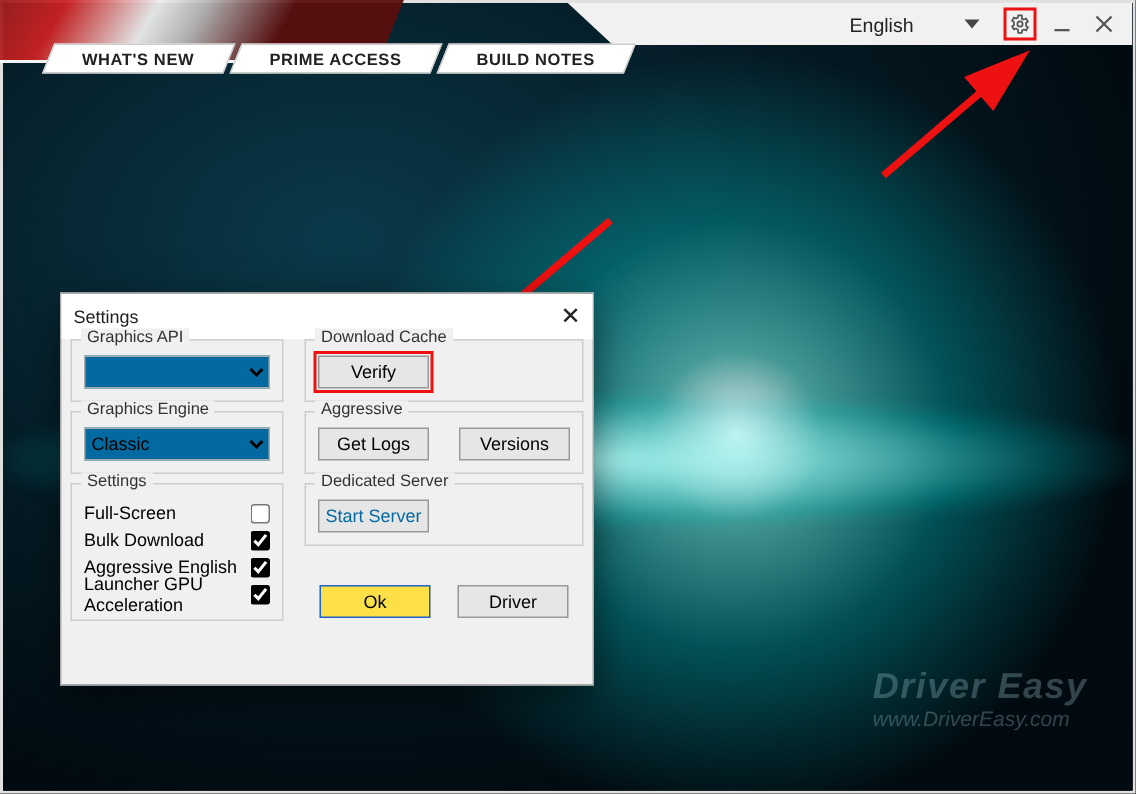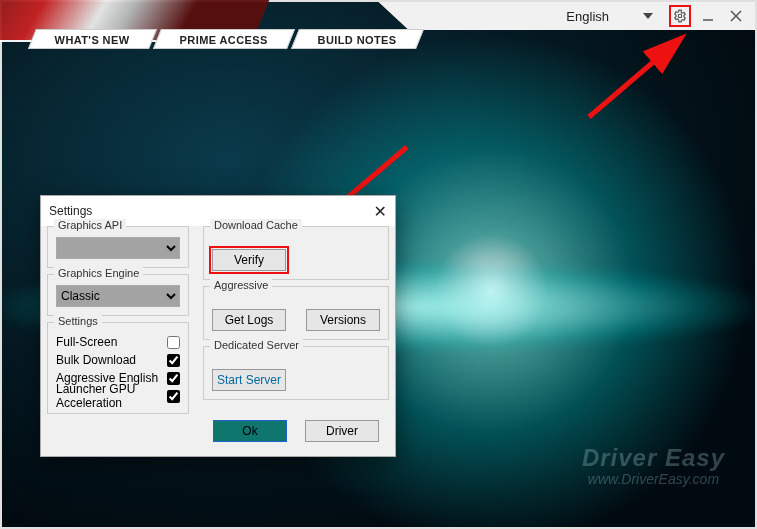--- a/index.html
+++ b/index.html
@@ -15,21 +15,21 @@
       radial-gradient(circle at 65% 55%, rgba(255,255,255,0.95) 0%, rgba(120,255,240,0.55) 10%, rgba(0,200,200,0.35) 25%, rgba(0,60,80,0.0) 45%),
       radial-gradient(ellipse at 30% 30%, #0a3a4a 0%, #051c26 40%, #010a10 75%),
       linear-gradient(180deg, #062530, #02121a 60%, #000 100%);
   }
   .bg::after{
     content:""; position:absolute; left:0; right:0; top:260px; height:90px;
     background: radial-gradient(ellipse at 50% 50%, rgba(180,255,250,0.9), rgba(0,200,200,0.2) 60%, transparent 75%);
     filter: blur(4px);
   }
   .watermark{
-    position:absolute; right:30px; bottom:40px; text-align:center;
+    position:absolute; right:30px; bottom:40px; text-align:left;
     color:rgba(180,220,230,0.28); font-style:italic;
     font-size:14px; line-height:1.1; pointer-events:none;
   }
   .watermark .big{ font-size:24px; font-weight:600; letter-spacing:1px;}
   
   .titlebar{
     position:absolute; top:0; left:0; right:0; height:28px;
     background:#f1f1f1; display:flex; justify-content:flex-end; align-items:center;
     padding-right:8px; gap:6px;
     clip-path: polygon(0 0, 100% 0, 100% 100%, 54% 100%, 50% 0);
@@ -72,33 +72,33 @@
   .dlg-body{ display:flex; padding:0px 6px 6px 6px; gap:14px;justify-content:center; }
   .col{ flex:1; display:flex; flex-direction:column; gap:6px; }
   .group{
     border:1px solid #ccc; padding:4px 8px 8px 8px; position:relative; background:#f0f0f0;
   }
   .group-title{
     position:absolute; top:-8px; left:6px; background:#f0f0f0; padding:0 4px;
     font-size:11px; color:#333;
   }
   select.combo{
-    width:100%; height:22px; font-size:12px; background:#a3a3a3; border:1px solid #aaa;
+    width:100%; height:22px; font-size:12px; background:#0369a1; border:1px solid #aaa;
     margin-top:6px;
   }
   .chk-row{ display:flex; justify-content:space-between; align-items:center; font-size:12px; height:18px;}
   .chk-row input{ width:13px; height:13px; accent-color:#000;}
   .btn{
     width:74px; height:22px; font-size:12px; background:#e6e6e6; border:1px solid #999;
     cursor:pointer;
   }
-  .btn-row{ display:flex; gap:20px; margin-top:18px;}
+  .btn-row{ display:flex; gap:20px; margin-top:6px;}
   .btn.red-ring{ outline:2px solid #e11; outline-offset:1px;}
   .actions{ display:flex; gap:18px; justify-content:center; padding:8px 0 2px 0;}
-  .btn.primary{ border:1.5px solid #1e63c7; background:#0f766e;}
+  .btn.primary{ border:1.5px solid #1e63c7; background:#fde047;}
   .btn.disabled{ color:#0369a1; }
   .close-x{ font-size:16px; cursor:pointer; font-family:Arial; }
 </style>
 </head>
 <body>
 
 <div class="stage">
   <div class="bg"></div>
   <div class="hero"></div>
 

